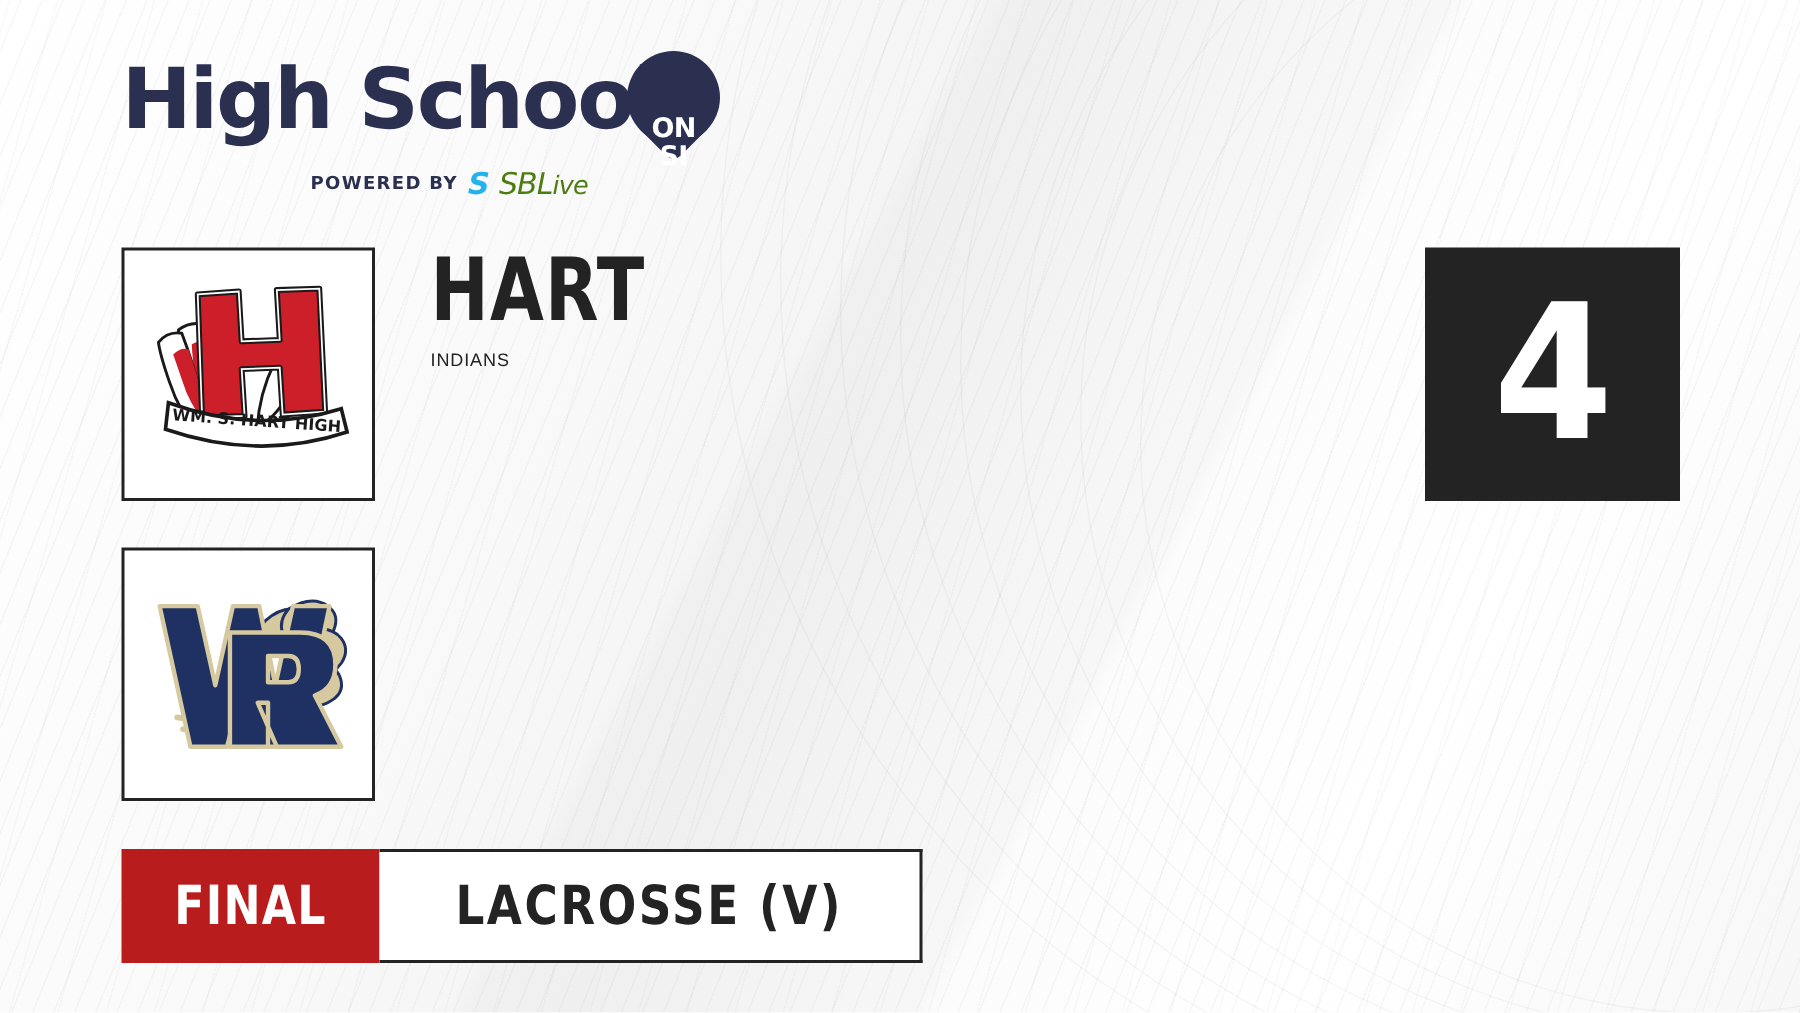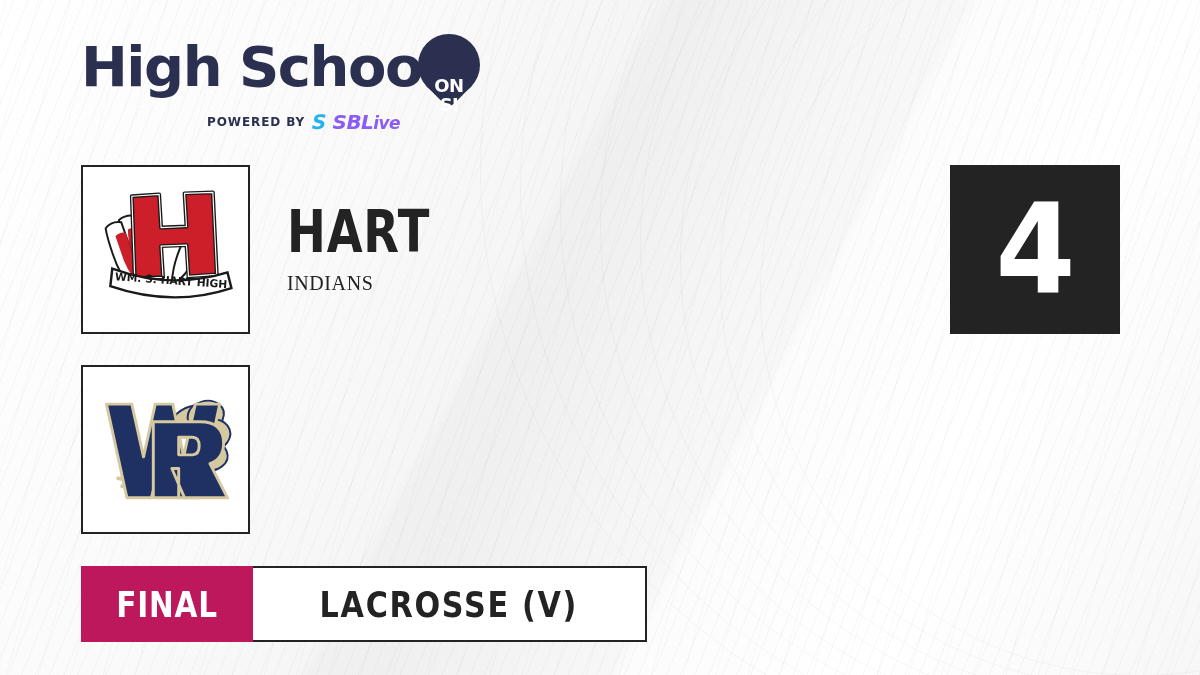--- a/index.html
+++ b/index.html
@@ -117,63 +117,62 @@
     font-family:"DejaVu Sans", sans-serif;
     font-weight:700;
     font-style:italic;
     font-size:20px;
     color:#22b3ef;
     letter-spacing:-1px;
     transform:skewX(-2deg);
   }
   #sbl-word {
     font-family:"DejaVu Sans", sans-serif;
-    font-weight:700;
+    font-weight:400;
     font-style:italic;
     font-size:20px;
     letter-spacing:-.6px;
-    color:#8b5cf6;
+    color:#4d7c0f;
   }
   #sbl-word .lower { font-size:17px; }
 
   
   .team-row { position:absolute; left:0; width:1200px; }
   #row-0 { top:165px; height:170px; }
   #row-1 { top:365px; height:170px; }
 
   .logo-card {
     position:absolute; left:81px; top:0;
     width:169px; height:169px;
     background:#ffffff;
     border:2px solid #232323;
   }
   .logo-art { position:absolute; inset:0; }
 
   .team-text {
     position:absolute; left:287px; top:0;
     height:169px;
     display:flex; flex-direction:column;
-    justify-content:center;
   }
   .team-name {
     font-family:"DejaVu Sans", sans-serif;
     font-weight:700;
     font-size:58px;
     line-height:56px;
     letter-spacing:1px;
     color:#232323;
     transform:scaleX(.80);
     transform-origin:left center;
     white-space:nowrap;
   }
   .team-mascot {
     margin-top:12px;
-    font-family:Liberation Serif, serif;
+    font-family:Liberation Sans, sans-serif;
     font-weight:400;
-    font-size:20px;
+    font-size:12px;
     letter-spacing:.6px;
     color:#232323;
     white-space:nowrap;
   }
 
   .score-box {
     position:absolute; left:950px; top:0;
     width:170px; height:169px;
     background:#232323;
     display:flex; align-items:center; justify-content:center;
@@ -189,41 +188,41 @@
   }
 
   
   #status-bar {
     position:absolute; left:81px; top:566px;
     height:76px;
     display:flex;
     align-items:stretch;
   }
   #status-state {
-    background:#be185d;
+    background:#b91c1c;
     color:#ffffff;
     display:flex; align-items:center; justify-content:center;
     padding:0 24px;
     min-width:146px;
   }
   #status-state span {
     font-family:"DejaVu Sans", sans-serif;
     font-weight:700;
     font-size:36px;
     letter-spacing:1px;
     transform:scaleX(.82);
     white-space:nowrap;
   }
   #status-sport {
     background:#ffffff;
     border:2px solid #232323;
     border-left:none;
     color:#232323;
     display:flex; align-items:center; justify-content:center;
-    padding:0 42px;
+    padding:0 26px;
   }
   #status-sport span {
     font-family:"DejaVu Sans", sans-serif;
     font-weight:700;
     font-size:36px;
     letter-spacing:2px;
     transform:scaleX(.84);
     white-space:nowrap;
   }
 </style>

